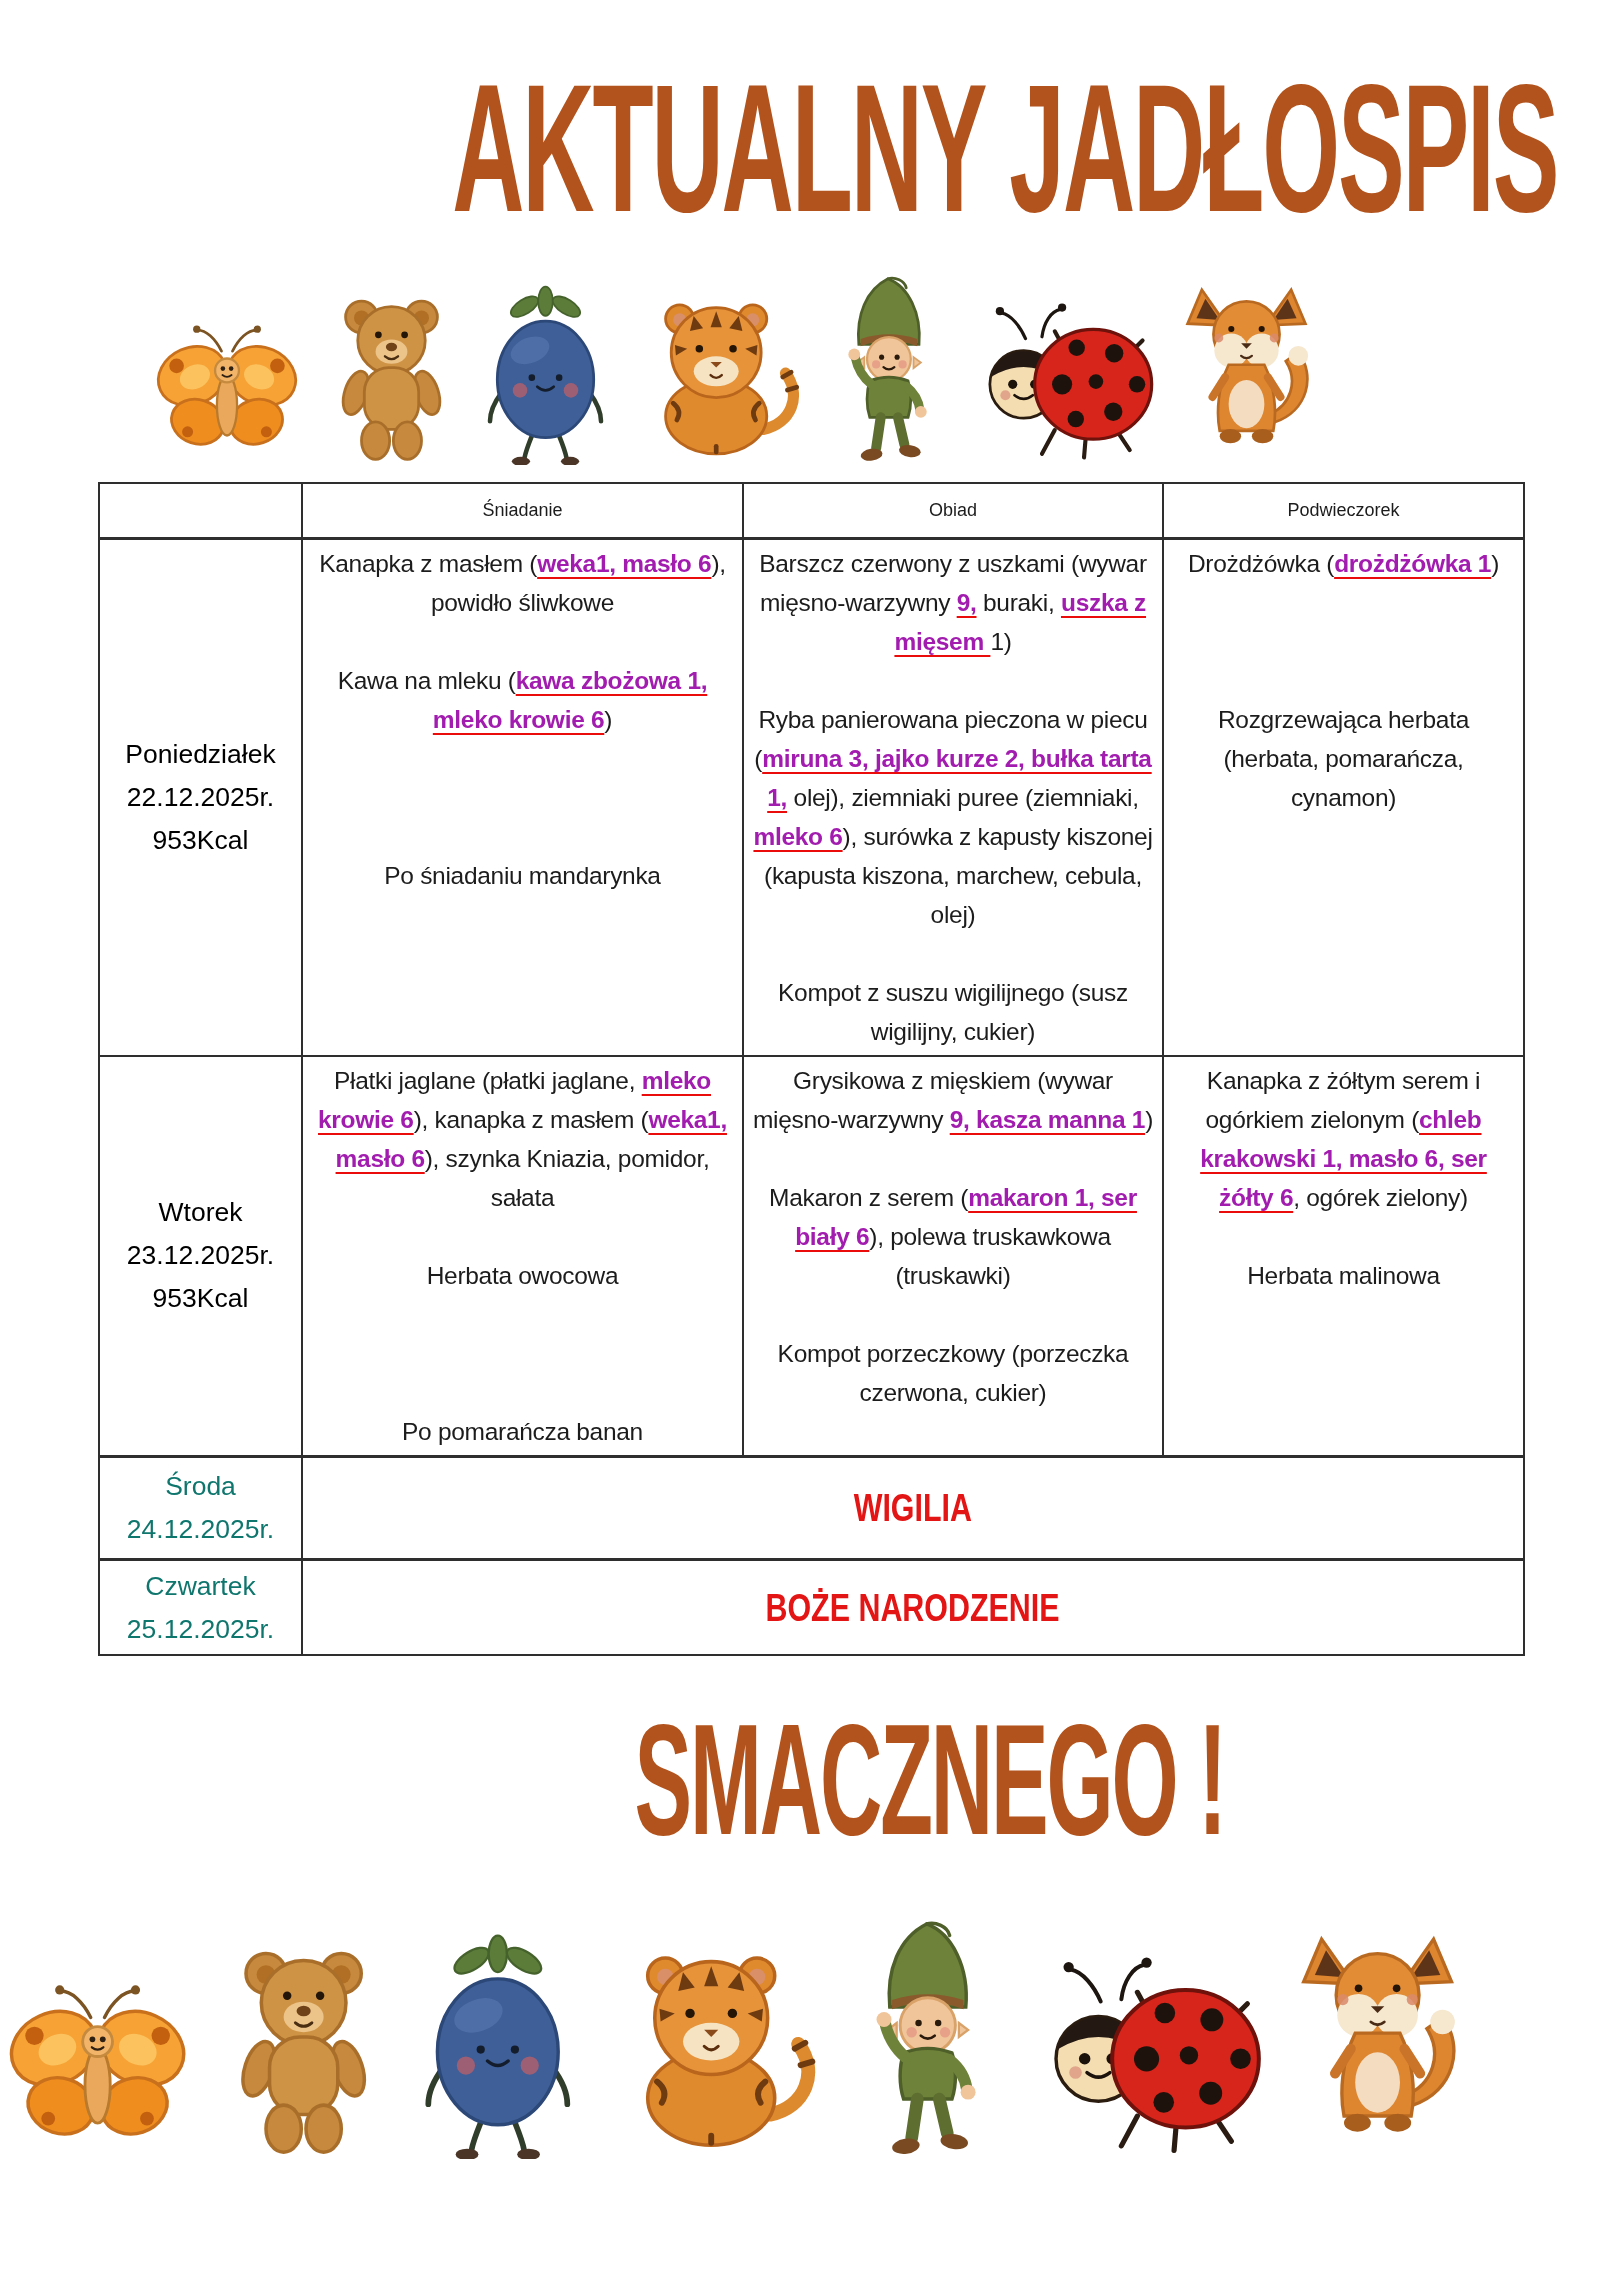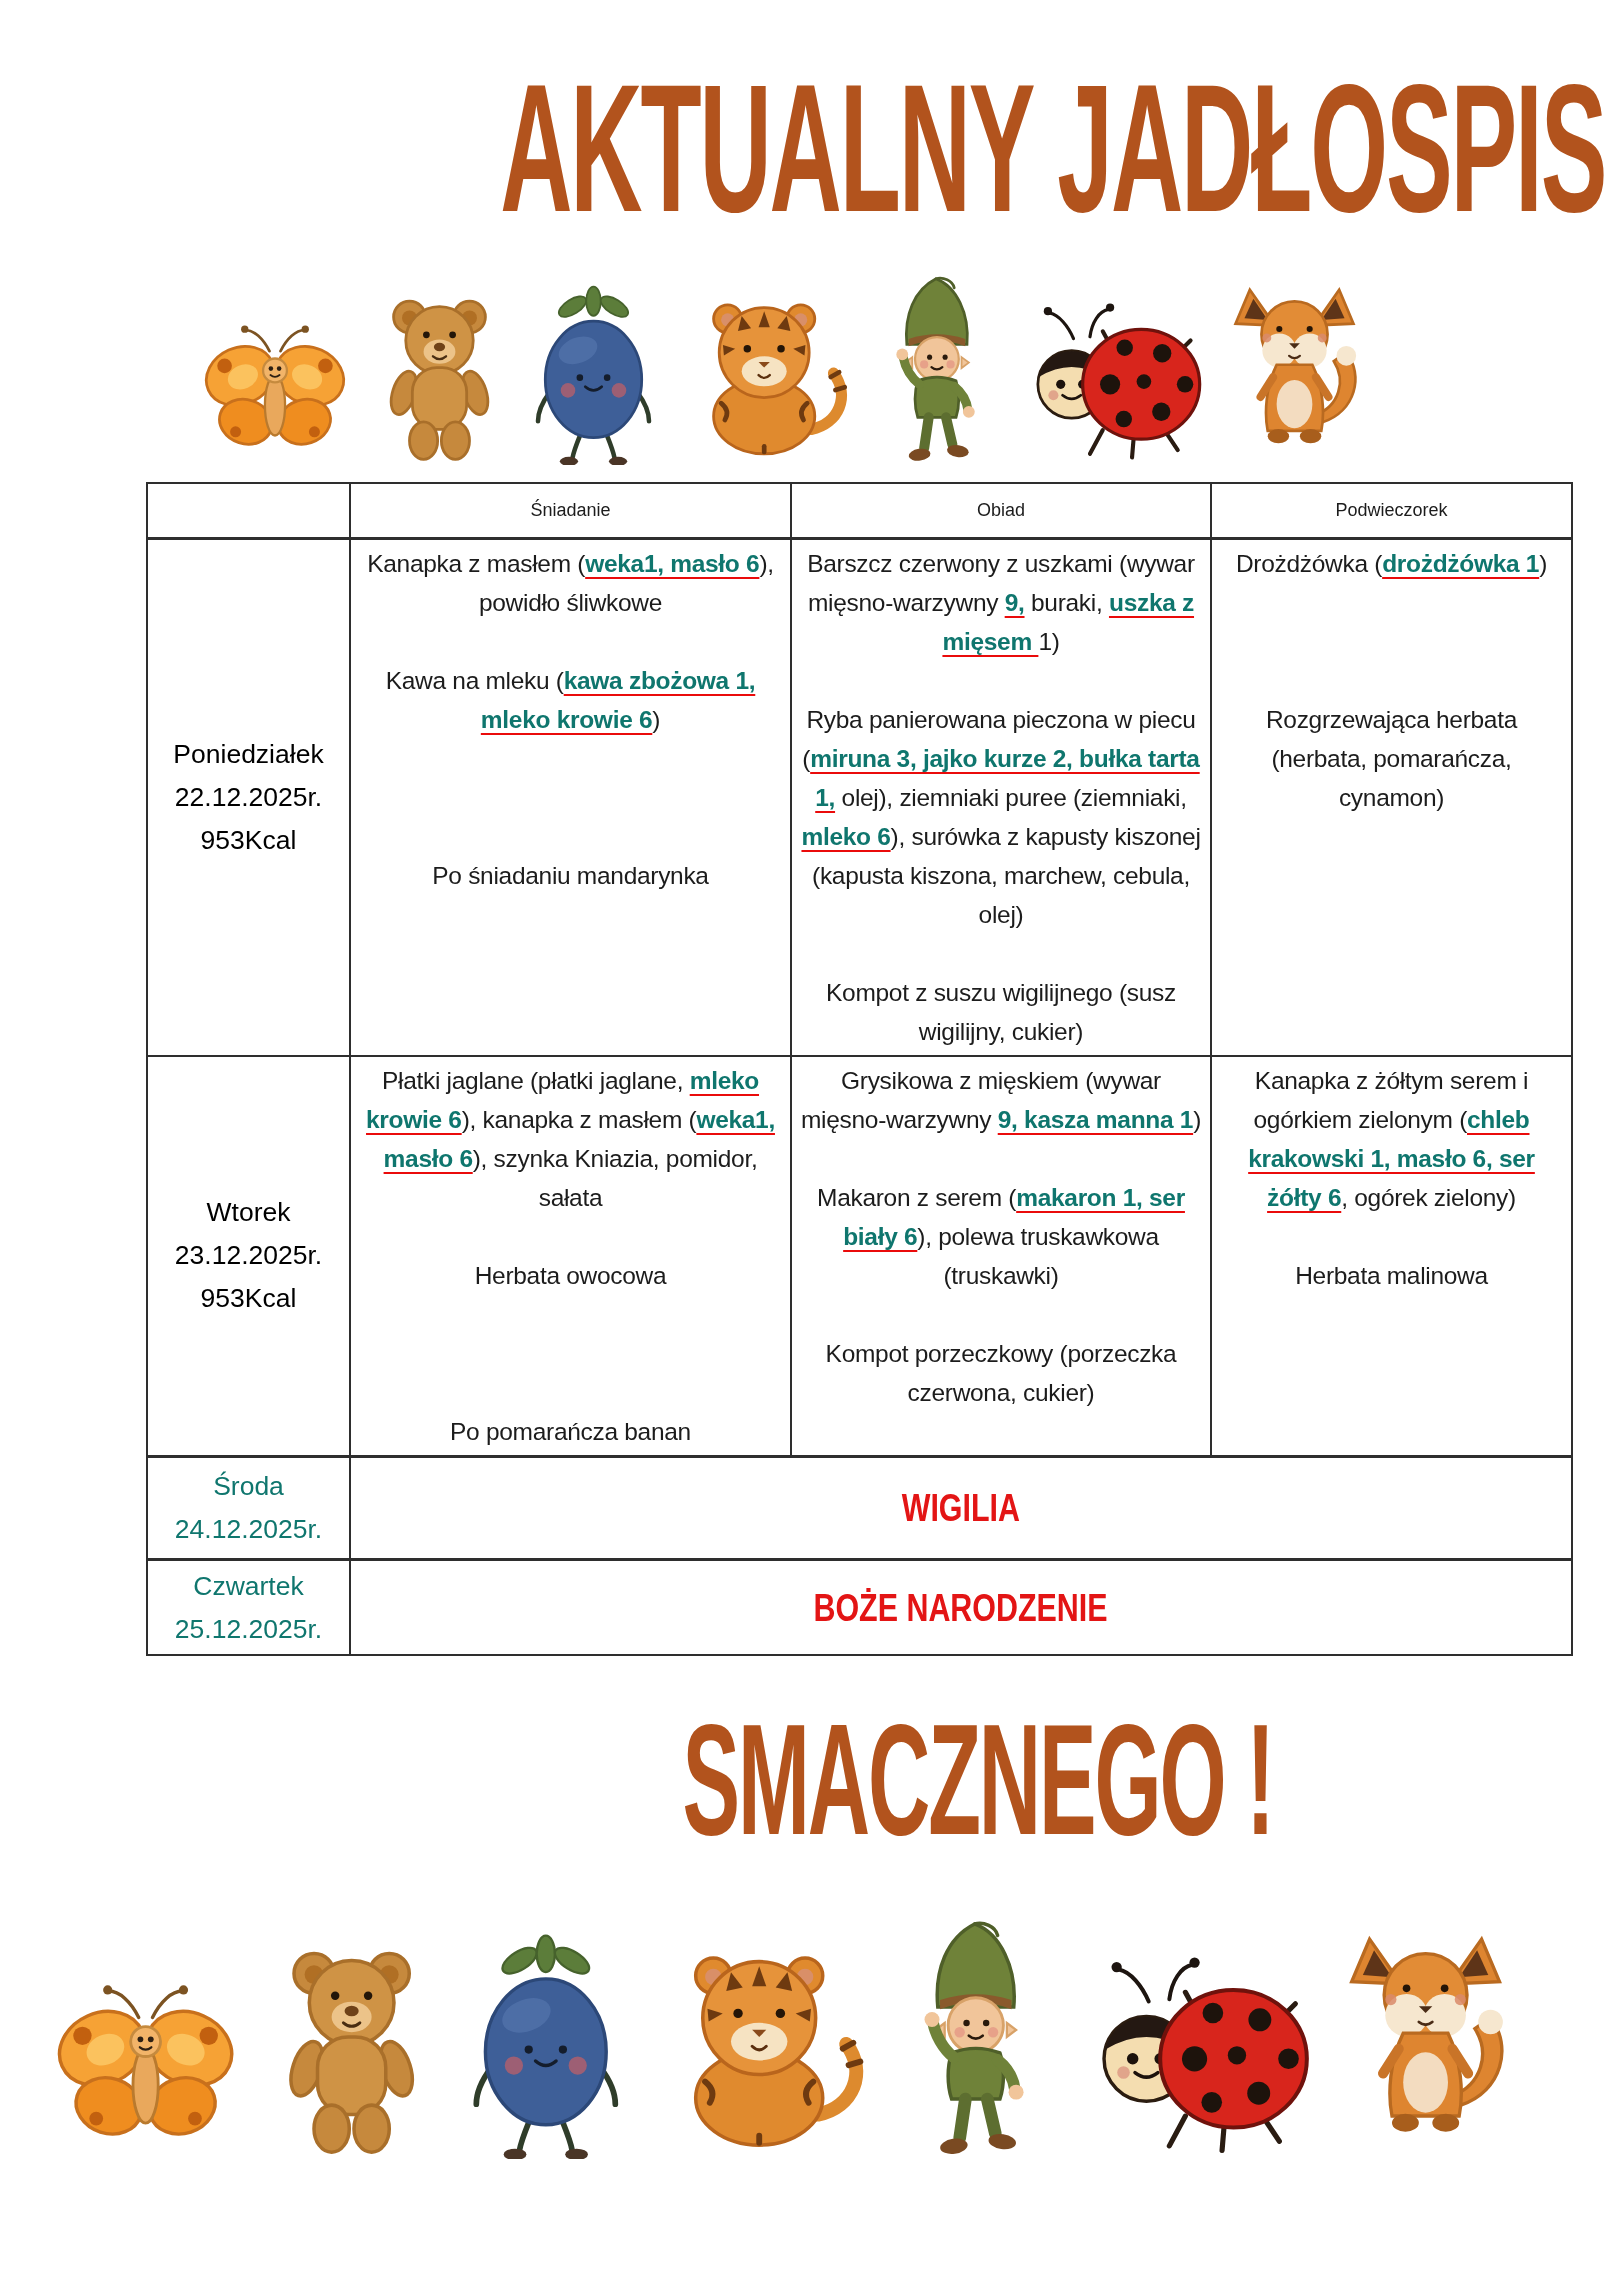--- a/index.html
+++ b/index.html
@@ -2,21 +2,21 @@
 <html lang="pl"><head>
 <meta charset="utf-8">
 <style>
   html,body{margin:0;padding:0;}
   body{
     width:1621px;height:2293px;background:#ffffff;overflow:hidden;
     font-family:"Liberation Sans","DejaVu Sans",sans-serif;
     color:#1c1c1c;
     -webkit-font-smoothing:antialiased;
   }
-  .page{width:1467px;height:2293px;position:relative;margin-left:48px;}
+  .page{width:1467px;height:2293px;position:relative;}
 
   
   .title-wrap{width:100%;text-align:center;margin:0;padding-top:57px;height:196px;}
   .display-font{
     display:inline-block;
     font-size:182px;line-height:1.0;font-weight:600;
     letter-spacing:-3.9px;white-space:nowrap;
     transform:scaleX(0.55);transform-origin:50% 50%;
     color:#b2531d;
   }
@@ -56,21 +56,21 @@
   td.day-cell{
     vertical-align:middle;font-size:26.5px;line-height:43px;color:#000000;
   }
   td.day-cell.red{color:#0f766e;}
   td.meal-cell{
     vertical-align:top;font-size:24.5px;line-height:39px;letter-spacing:-0.3px;
   }
   .menu-paragraph{margin:0;}
   .blank-line{height:39px;}
   .red-seg{
-    color:#0f766e;
+    color:#a21caf;
     text-decoration:underline;
     text-decoration-color:#ea0b0b;
     text-decoration-thickness:2px;
     text-underline-offset:4.9px;
     font-weight:700;
   }
   td.holiday-cell{
     vertical-align:middle;text-align:center;
   }
   .holiday-text{

